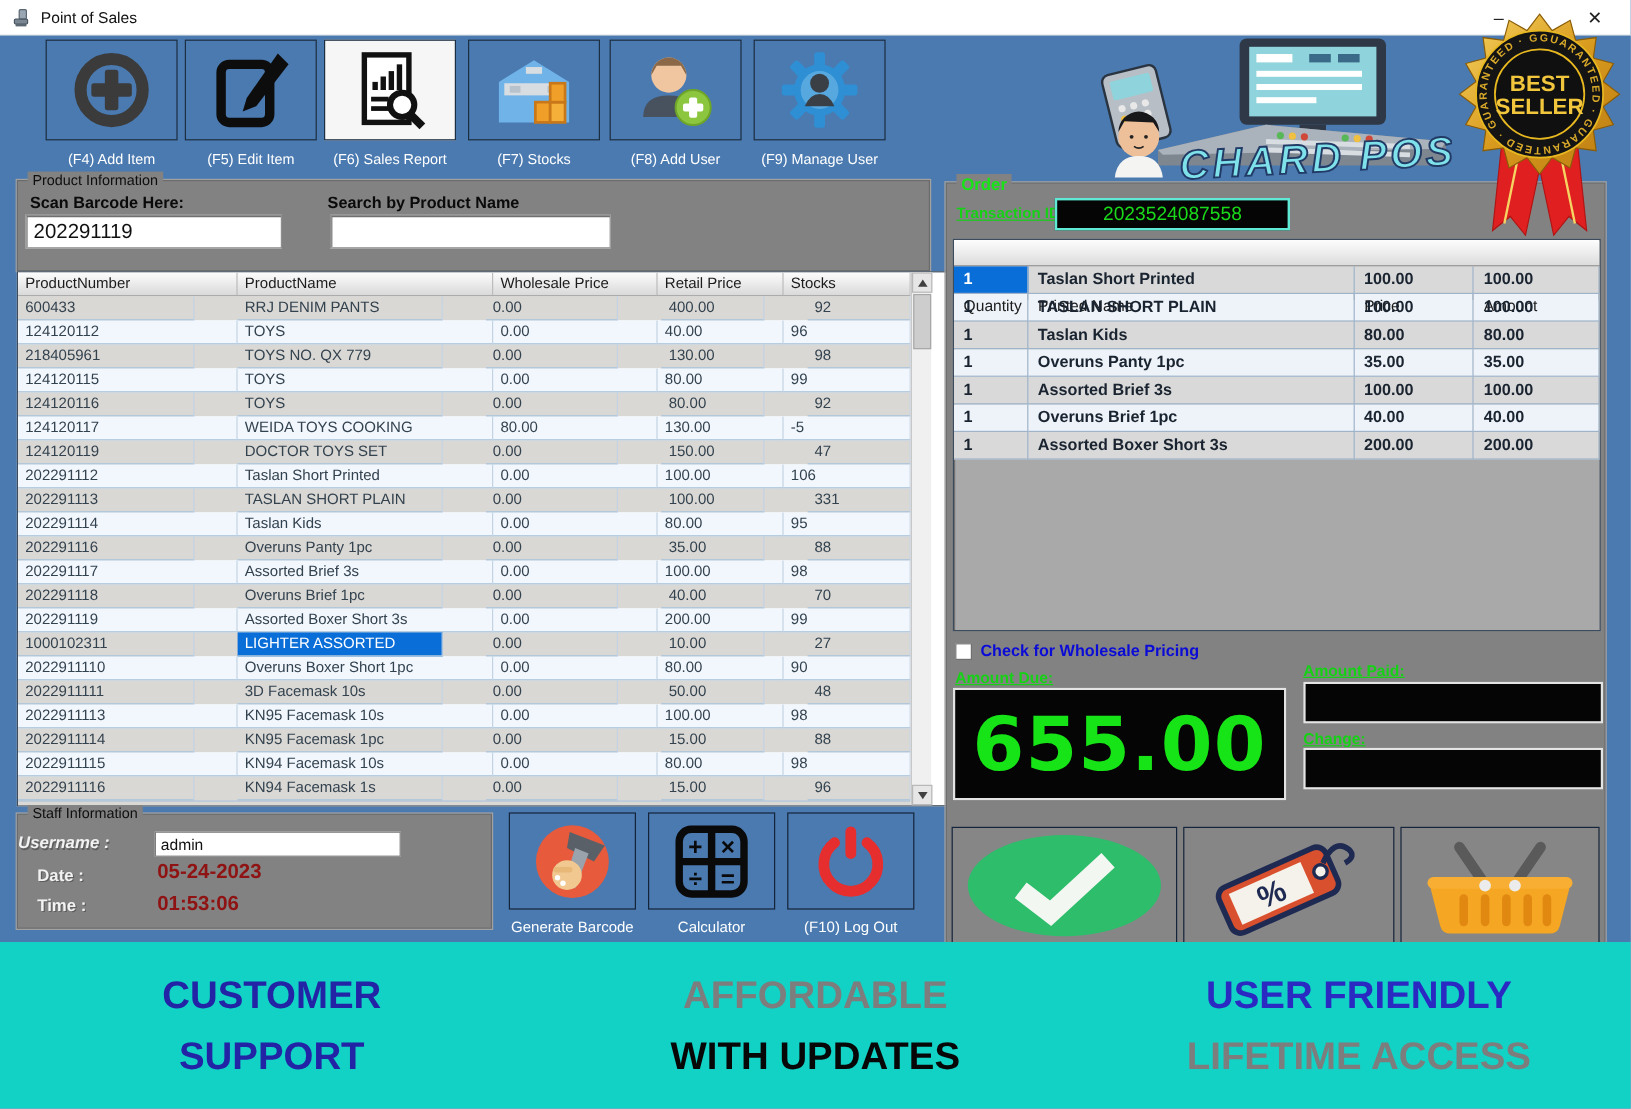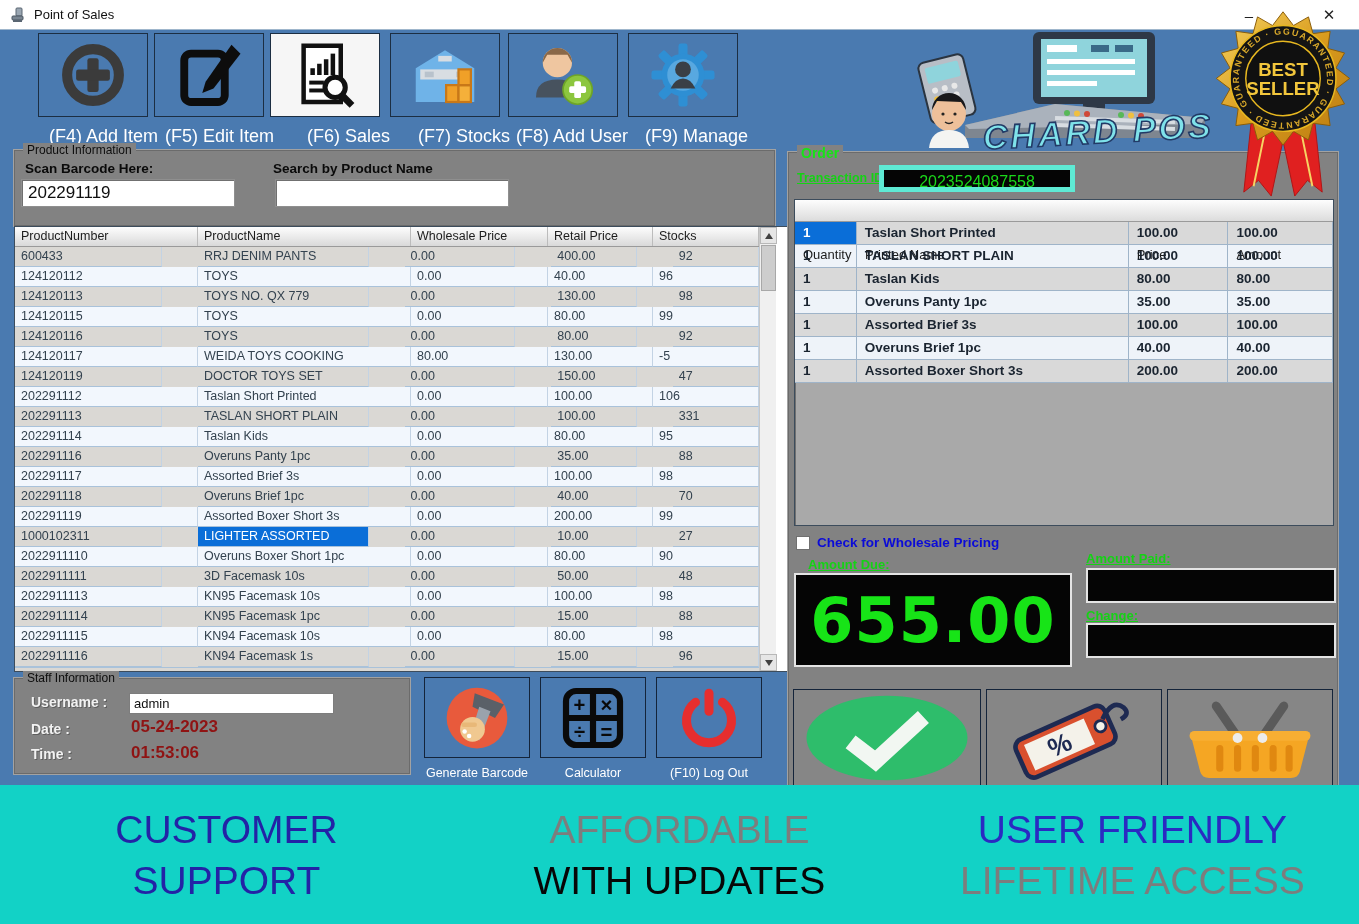--- a/index.html
+++ b/index.html
@@ -12,21 +12,21 @@
   .titlebar .ttl { font-size:13px; color:#111; }
   .cap-btn { position:absolute; top:0; width:44px; height:30px; display:flex; align-items:center; justify-content:center; font-size:15px; color:#222; cursor:default; }
   .cap-min { right:88px; } .cap-close { right:8px; }
 
   
   .main { position:absolute; top:30px; left:0; width:1359px; height:755px; background:#4a7ab0; }
 
   
   .tb-btn { position:absolute; top:3px; width:110px; height:84px; border:1px solid #1c2e42; background:transparent; display:flex; align-items:center; justify-content:center; }
   .tb-btn.white { background:#f6f6f6; }
-  .tb-lbl { position:absolute; top:96px; width:130px; text-align:right; color:#ffffff; font-size:18px; }
+  .tb-lbl { position:absolute; top:96px; width:130px; text-align:center; color:#ffffff; font-size:12px; }
   .tb-btn svg, .sm-btn svg { display:block; }
 
   
   .panel { position:absolute; background:#828282; border:1px solid #6b6b6b; outline:1px solid #a2a2a2; }
   .legend { position:absolute; top:-8px; left:8px; background:#828282; padding:0 4px; font-size:12px; color:#0e0e0e; }
   .legend.green { color:#17e417; font-weight:bold; font-size:14px; }
 
   
   .pi-label { position:absolute; font-size:13.5px; font-weight:bold; color:#0a0a0a; }
   .pi-input { position:absolute; height:28px; background:#ffffff; border:1px solid #8f8f8f; box-shadow:inset 1px 1px 0 #707070; font-size:17px; color:#101010; padding:2px 6px; }
@@ -57,21 +57,21 @@
   .st-input { position:absolute; left:114px; top:14px; width:205px; height:21px; background:#ffffff; border:1px solid #7d7d7d; font-size:13px; color:#101010; padding:1px 4px; }
   .st-val { position:absolute; left:116px; font-size:17px; font-weight:bold; color:#8f1313; }
 
   
   .sm-btn { position:absolute; top:647px; width:106px; height:81px; border:1px solid #14243a; display:flex; align-items:center; justify-content:center; background:transparent; }
   .sm-lbl { position:absolute; top:736px; width:120px; text-align:center; color:#ffffff; font-size:12.5px; }
 
   
   .order-panel { position:absolute; left:788px; top:122px; width:550px; height:656px; background:#828282; border:1px solid #6b6b6b; outline:1px solid #a2a2a2; }
   .tx-lbl { position:absolute; left:8px; top:18px; font-size:12.5px; font-weight:bold; color:#15d215; text-decoration:underline; }
-  .tx-display { position:absolute; left:90px; top:12px; width:196px; height:27px; background:#050505; border:5px solid #5eead4; color:#1ad81a; font-size:16px; text-align:center; line-height:23px; }
+  .tx-display { position:absolute; left:90px; top:12px; width:196px; height:27px; background:#050505; border:2px solid #5eead4; color:#1ad81a; font-size:16px; text-align:center; line-height:23px; }
   .otable { position:absolute; left:5px; top:46px; width:540px; height:327px; background:#a9a9a9; border:1px solid #3c4c5c; box-shadow:inset 1px 1px 0 #707070; overflow:hidden; }
   .ot-hdr { display:flex; height:22px; background:linear-gradient(#fdfdfd,#dcdcdc); border-bottom:1px solid #9a9a9a; }
   .ot-hcell { font-size:13px; color:#1c1c1c; padding:3px 8px; border-right:1px solid #bcbcbc;margin-top:44px; }
   .ot-row { display:flex; height:23px; }
   .ot-row.even { background:#d9d9d9; }
   .ot-row.odd { background:#eef3f9; }
   .ot-cell { font-size:13.5px; font-weight:bold; color:#1a2430; padding:3px 8px; border-right:1px solid #9fb4c9; border-bottom:1px solid #9fb4c9; white-space:nowrap; overflow:hidden; }
   .ot-cell.sel { background:#0a6ed8; color:#ffffff; }
   .o0{width:62px;} .o1{width:273px;} .o2{width:100px;} .o3{width:105px;}
 
@@ -82,21 +82,21 @@
   .amt-lbl { position:absolute; font-size:13px; font-weight:bold; color:#15d215; text-decoration:underline; }
   .display { position:absolute; background:#050505; border:2px solid #e4e4e4; }
   .due-val { width:100%; height:100%; display:flex; align-items:center; justify-content:center; color:#17e417; font-family:"DejaVu Sans", sans-serif; font-size:62px; font-weight:600; letter-spacing:1px; }
 
   .big-btn { position:absolute; top:536px; height:97px; border:1px solid #14243a; background:#868686; display:flex; align-items:center; justify-content:center; }
   .big-lbl { position:absolute; top:638px; font-size:13px; font-weight:bold; color:#101418; text-align:center; }
 
   
   .banner { position:absolute; left:0; top:785px; width:1359px; height:139px; background:#12d2c6; display:flex; }
   .banner-item { width:33.33%; display:flex; flex-direction:column; align-items:center; justify-content:center; }
-  .banner-item div { font-size:39px; font-weight:normal; line-height:51px; white-space:nowrap; }
+  .banner-item div { font-size:32px; font-weight:bold; line-height:51px; white-space:nowrap; }
 
   
   .badge { position:absolute; left:1212px; top:2px; width:142px; height:196px; z-index:9; }
   .logo { position:absolute; left:905px; top:0px; width:305px; height:120px; }
 </style>
 </head>
 <body>
 
 <div class="window">
 
@@ -265,21 +265,21 @@
               <div class="pt-cell c4">92</div>
             </div>
             <div class="pt-row odd">
               <div class="pt-cell c0">124120112</div>
               <div class="pt-cell c1">TOYS</div>
               <div class="pt-cell c2">0.00</div>
               <div class="pt-cell c3">40.00</div>
               <div class="pt-cell c4">96</div>
             </div>
             <div class="pt-row even">
-              <div class="pt-cell c0">124120113</div>
+              <div class="pt-cell c0">218405961</div>
               <div class="pt-cell c1">TOYS NO. QX 779</div>
               <div class="pt-cell c2">0.00</div>
               <div class="pt-cell c3">130.00</div>
               <div class="pt-cell c4">98</div>
             </div>
             <div class="pt-row odd">
               <div class="pt-cell c0">124120115</div>
               <div class="pt-cell c1">TOYS</div>
               <div class="pt-cell c2">0.00</div>
               <div class="pt-cell c3">80.00</div>
@@ -413,21 +413,21 @@
           </div>
         <div class="sb-thumb"></div>
         <div class="sb-arrow sb-dn">
             <div class="tri-dn"></div>
           </div>
       </div>
     </div>
 
     <div class="panel" style="left:14px; top:648px; width:396px; height:96px;">
       <span class="legend">Staff Information</span>
-      <span class="st-lbl" style="left:16px; top:15px;">Username :</span>
+      <span class="st-lbl" style="left:0; top:15px;font-style:italic;">Username :</span>
       <input class="st-input" value="admin" style="">
       <span class="st-lbl" style="left:16px; top:42px;">Date :</span>
       <span class="st-val" style="top:38px;">05-24-2023</span>
       <span class="st-lbl" style="left:16px; top:67px;">Time :</span>
       <span class="st-val" style="top:64px;">01:53:06</span>
     </div>
 
     <div class="sm-btn" style="left:424px;">
       <svg width="72" height="72" viewBox="0 0 64 64">
         <circle cx="32" cy="32" r="27" fill="#e85a3c"></circle>
@@ -519,21 +519,21 @@
               <div class="ot-cell o3">200.00</div>
             </div>
           </div>
       </div>
 
       <div class="chk-row">
         <div class="chk-box"></div>
         <span class="chk-lbl">Check for Wholesale Pricing</span>
       </div>
 
-      <span class="amt-lbl" style="left:19px; top:404px;">Amount Due:</span>
+      <span class="amt-lbl" style="left:7px; top:404px;">Amount Due:</span>
       <div class="display" style="left:5px; top:420px; width:278px; height:94px;">
         <div class="due-val">655.00</div>
       </div>
 
       <span class="amt-lbl" style="left:297px; top:398px;">Amount Paid:</span>
       <div class="display" style="left:297px; top:415px; width:250px; height:35px;"></div>
 
       <span class="amt-lbl" style="left:297px; top:455px;">Change:</span>
       <div class="display" style="left:297px; top:470px; width:250px; height:35px;"></div>
 

